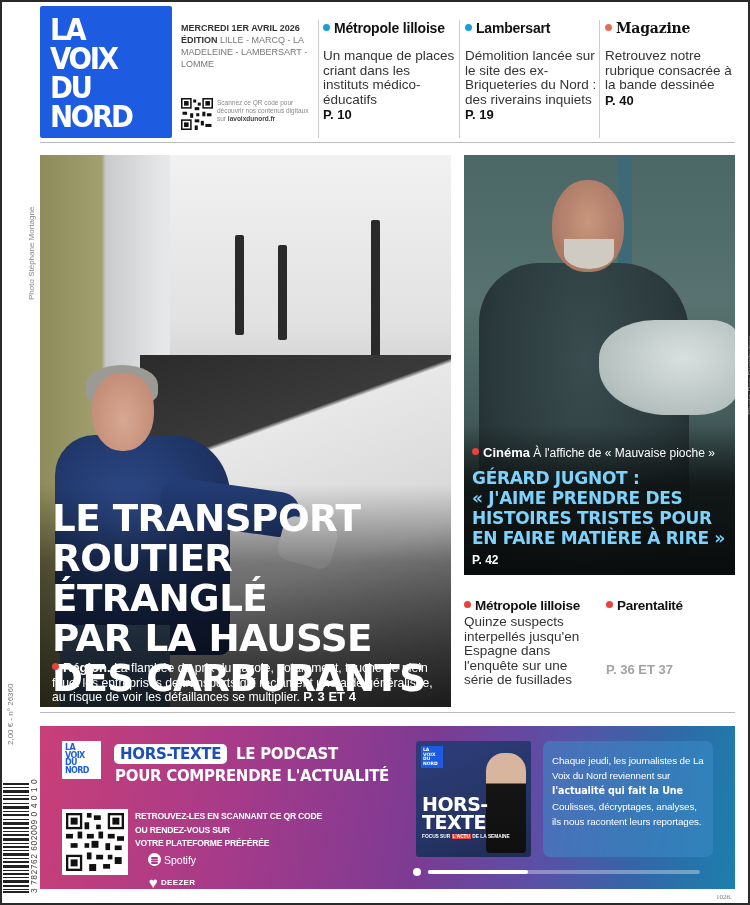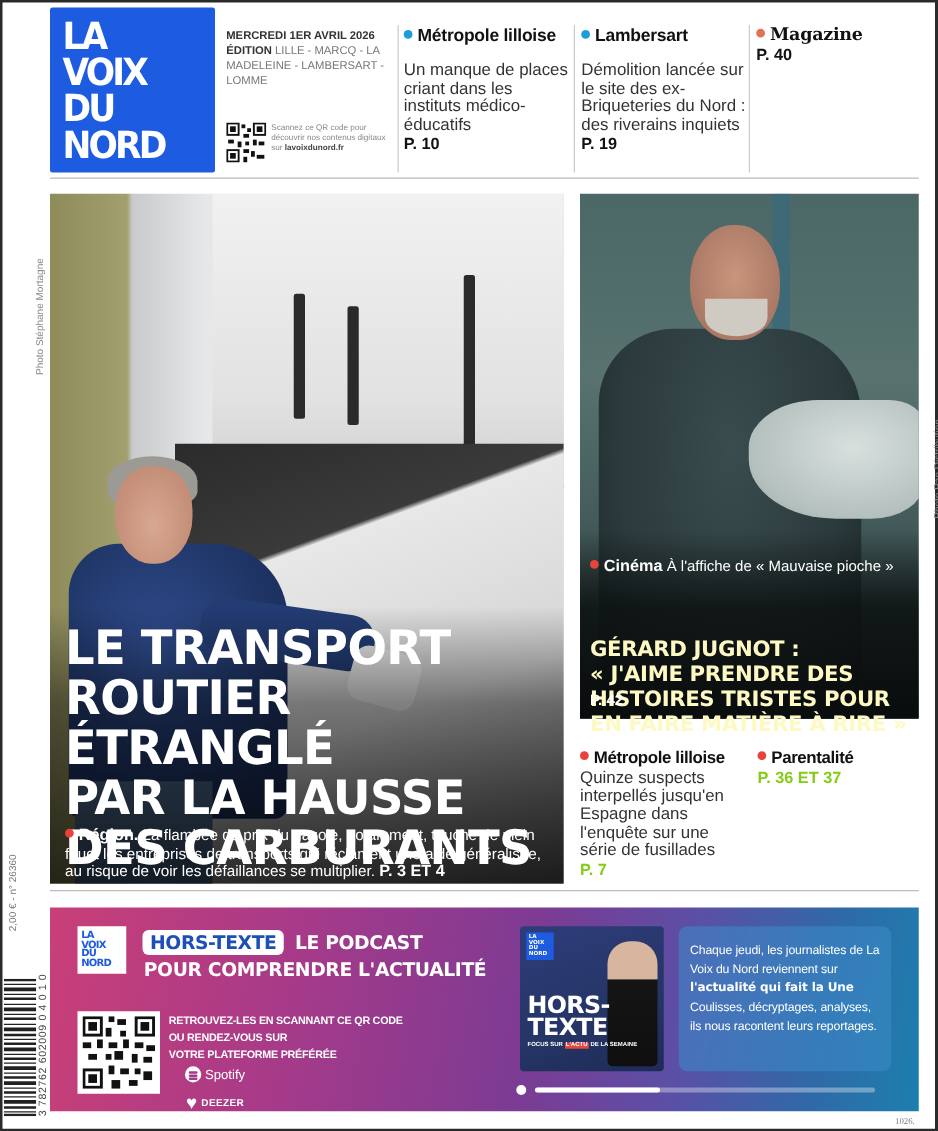--- a/index.html
+++ b/index.html
@@ -136,33 +136,33 @@
       background: linear-gradient(180deg, rgba(0,0,0,0) 0%, rgba(10,14,14,0.8) 40%, rgba(8,10,10,0.92) 100%);
     }
     .jug-kicker {
       position: absolute; left: 472px; top: 445px; width: 260px;
       font-size: 12px; color: #fff; white-space: nowrap;
     }
     .jug-kicker b { font-size: 13px; }
     .jug-headline {
       position: absolute; left: 472px; top: 468px; width: 262px;
       font-family: "DejaVu Sans", sans-serif; font-weight: bold;
-      font-size: 17px; line-height: 20px; color: #fef9c3; letter-spacing: -0.3px; margin-top: 42px;
+      font-size: 17px; line-height: 20px; color: #7dd3fc; letter-spacing: -0.3px;
     }
     .jug-pg { position: absolute; left: 472px; top: 553px; font-size: 12px; font-weight: bold; color: #fff; }
     .credit-right {
       position: absolute; left: 746px; top: 415px; font-size: 8px; color: #888;
       transform: rotate(-90deg); transform-origin: left top; white-space: nowrap;
     }
     .teaser2 { position: absolute; top: 598px; }
     .teaser2.a { left: 464px; width: 136px; }
     .teaser2.b { left: 606px; width: 132px; }
     .teaser2 .kicker { font-size: 13.5px; font-weight: bold; color: #111; line-height: 16px; white-space: nowrap; letter-spacing: -0.3px; }
     .teaser2 .body { font-size: 13.5px; line-height: 14.6px; color: #333; margin-top: 1px; }
-    .teaser2 .pg { font-size: 13px; font-weight: bold; color: #84cc16; line-height: 15px; }
+    .teaser2 .pg { font-size: 13px; font-weight: bold; color: #a3a3a3; line-height: 15px; margin-top: 48px; }
     .rule-bottom { position: absolute; left: 40px; top: 712px; width: 695px; height: 1px; background: #bbb; }
 
     
     .price {
       position: absolute; left: 6px; top: 745px; font-size: 8px; color: #777;
       transform: rotate(-90deg); transform-origin: left top; white-space: nowrap;
     }
     .barcode { position: absolute; left: 3px; top: 783px; width: 26px; height: 110px; }
     .barcode-num {
       position: absolute; left: 29px; top: 893px; font-size: 8.5px; color: #444; letter-spacing: 0.5px;
@@ -294,20 +294,21 @@
   <div class="body">Un manque de places criant dans les instituts médico-éducatifs</div>
   <div class="pg">P. 10</div>
 </div>
 <div class="teaser t2">
   <div class="kicker"><span class="dot" style="background:#1a9ed8"></span><span>Lambersart</span></div>
   <div class="body">Démolition lancée sur le site des ex-Briqueteries du Nord : des riverains inquiets</div>
   <div class="pg">P. 19</div>
 </div>
 <div class="teaser t3">
   <div class="kicker serif"><span class="dot" style="background:#e4705a"></span><span>Magazine</span></div>
+  <div class="body">Retrouvez notre rubrique consacrée à la bande dessinée</div>
   <div class="pg">P. 40</div>
 </div>
 <div class="rule-top"></div>
 
 <div class="credit-left">Photo Stéphane Mortagne</div>
 <div class="main-photo">
   <div class="truck-side"></div>
   <div class="strap" style="left:195px;top:80px;height:100px"></div>
   <div class="strap" style="left:238px;top:90px;height:95px"></div>
   <div class="strap" style="left:331px;top:65px;height:140px"></div>

